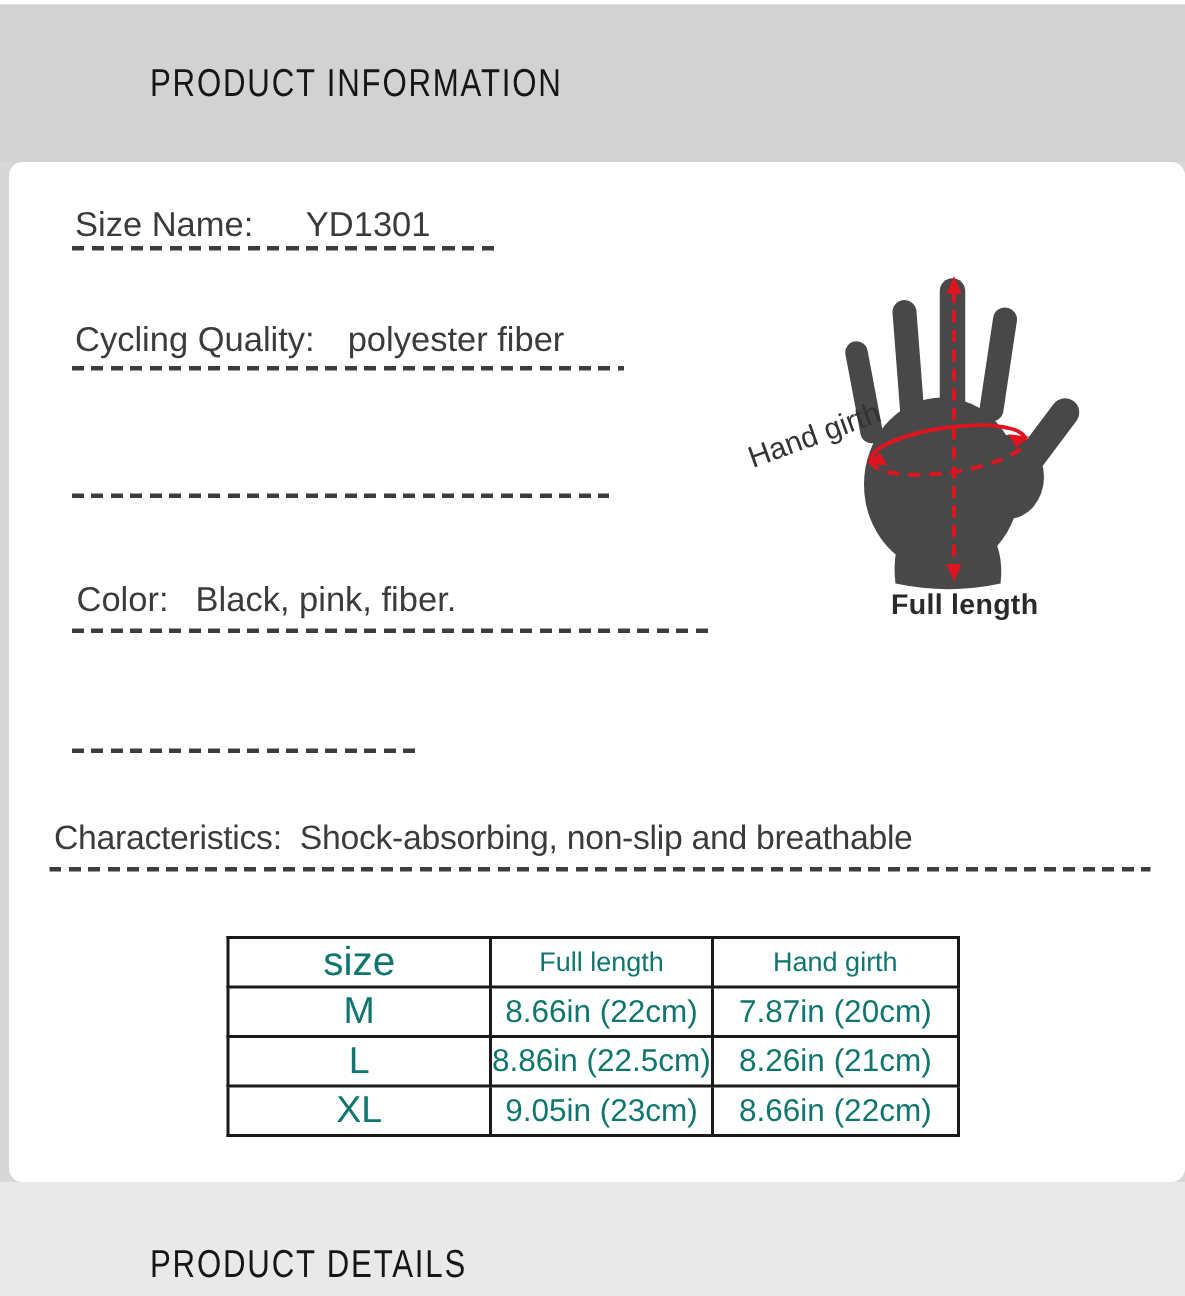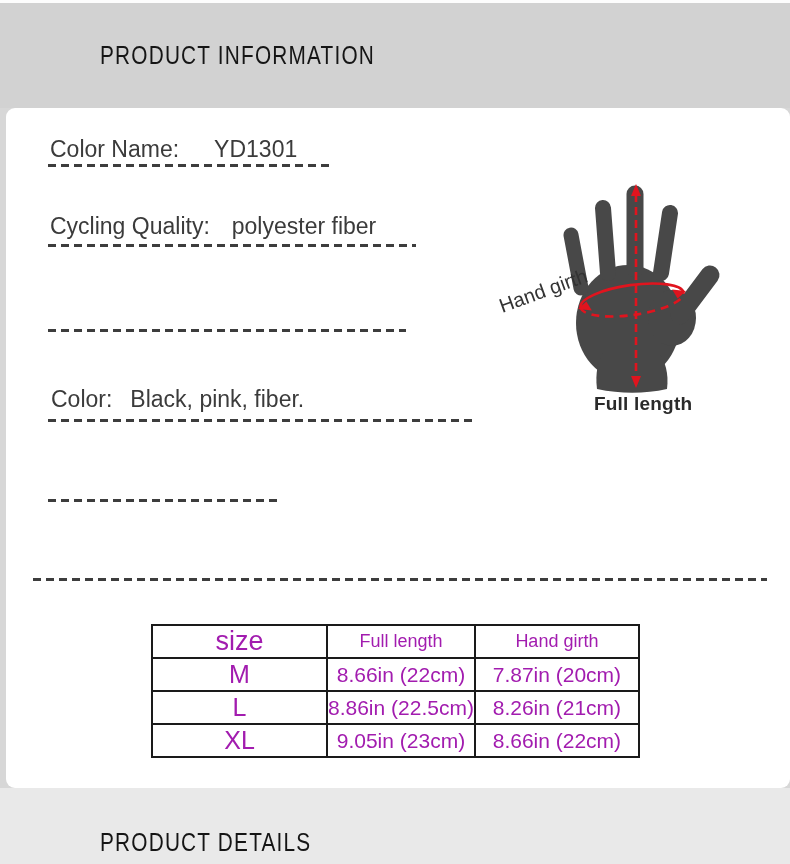--- a/index.html
+++ b/index.html
@@ -59,21 +59,21 @@
   }
   .full-length-label{
     position:absolute;left:594px;top:393px;width:100px;
     font-size:19px;font-weight:bold;color:#2a2a2a;letter-spacing:0.2px;
     white-space:nowrap;
   }
   
   table.size-table{
     position:absolute;left:151px;top:624px;
     border-collapse:collapse;table-layout:fixed;
-    color:#a21caf;
+    color:#0f766e;
   }
   table.size-table td,table.size-table th{
     border:2px solid #1a1a1a;
     text-align:center;vertical-align:middle;
     padding:0;font-weight:normal;
     white-space:nowrap;overflow:hidden;
   }
   .col-size{width:175px;} .col-fl{width:138px;} .col-hg{width:164px;}
   tr.hdr{height:32px;} tr.row{height:33px;}
   .th-size{font-size:27px;}
@@ -85,33 +85,34 @@
 <body>
 
 <div class="page">
 
   <div class="top-white-line"></div>
   <div class="band-top"></div>
   <div class="band-title info">PRODUCT INFORMATION</div>
 
   <div class="card"></div>
 
-  <div class="field f0"><span>Color Name:</span><span class="val g25">YD1301</span></div>
+  <div class="field f0"><span>Size Name:</span><span class="val g25">YD1301</span></div>
   <div class="dash d0"></div>
 
   <div class="field f1"><span>Cycling Quality:</span><span class="val g6">polyester fiber</span></div>
   <div class="dash d1"></div>
 
   <div class="dash d2"></div>
 
   <div class="field f3"><span>Color:</span><span class="val g18">Black, pink, fiber.</span></div>
   <div class="dash d3"></div>
 
   <div class="dash d4"></div>
 
+  <div class="field f5"><span>Characteristics:</span><span class="val g12">Shock-absorbing, non-slip and breathable</span></div>
   <div class="dash d5"></div>
 
   <div class="glove-wrap">
     <svg width="300" height="245" viewBox="0 0 300 245" xmlns="http://www.w3.org/2000/svg">
       <g fill="#484848" stroke="#484848">
 
         <ellipse cx="158" cy="150" rx="52" ry="58" stroke="none"></ellipse>
         <ellipse cx="202" cy="145" rx="24" ry="28" stroke="none"></ellipse>
 
         <line x1="111" y1="115" x2="101" y2="62" stroke-width="15" stroke-linecap="round"></line>

